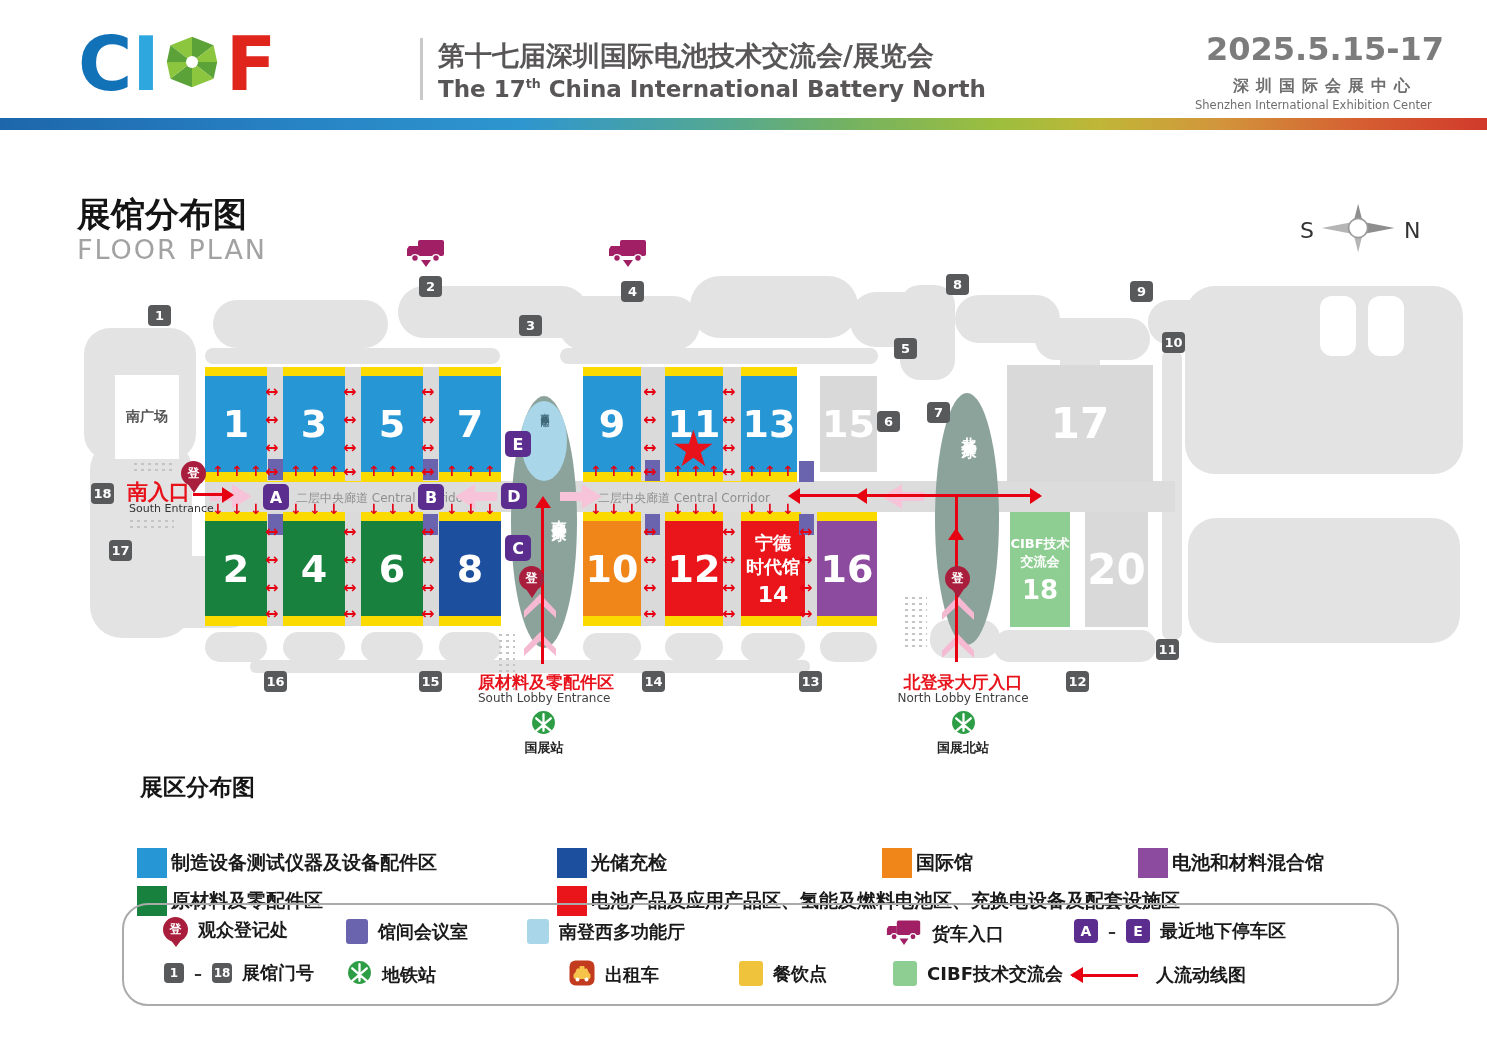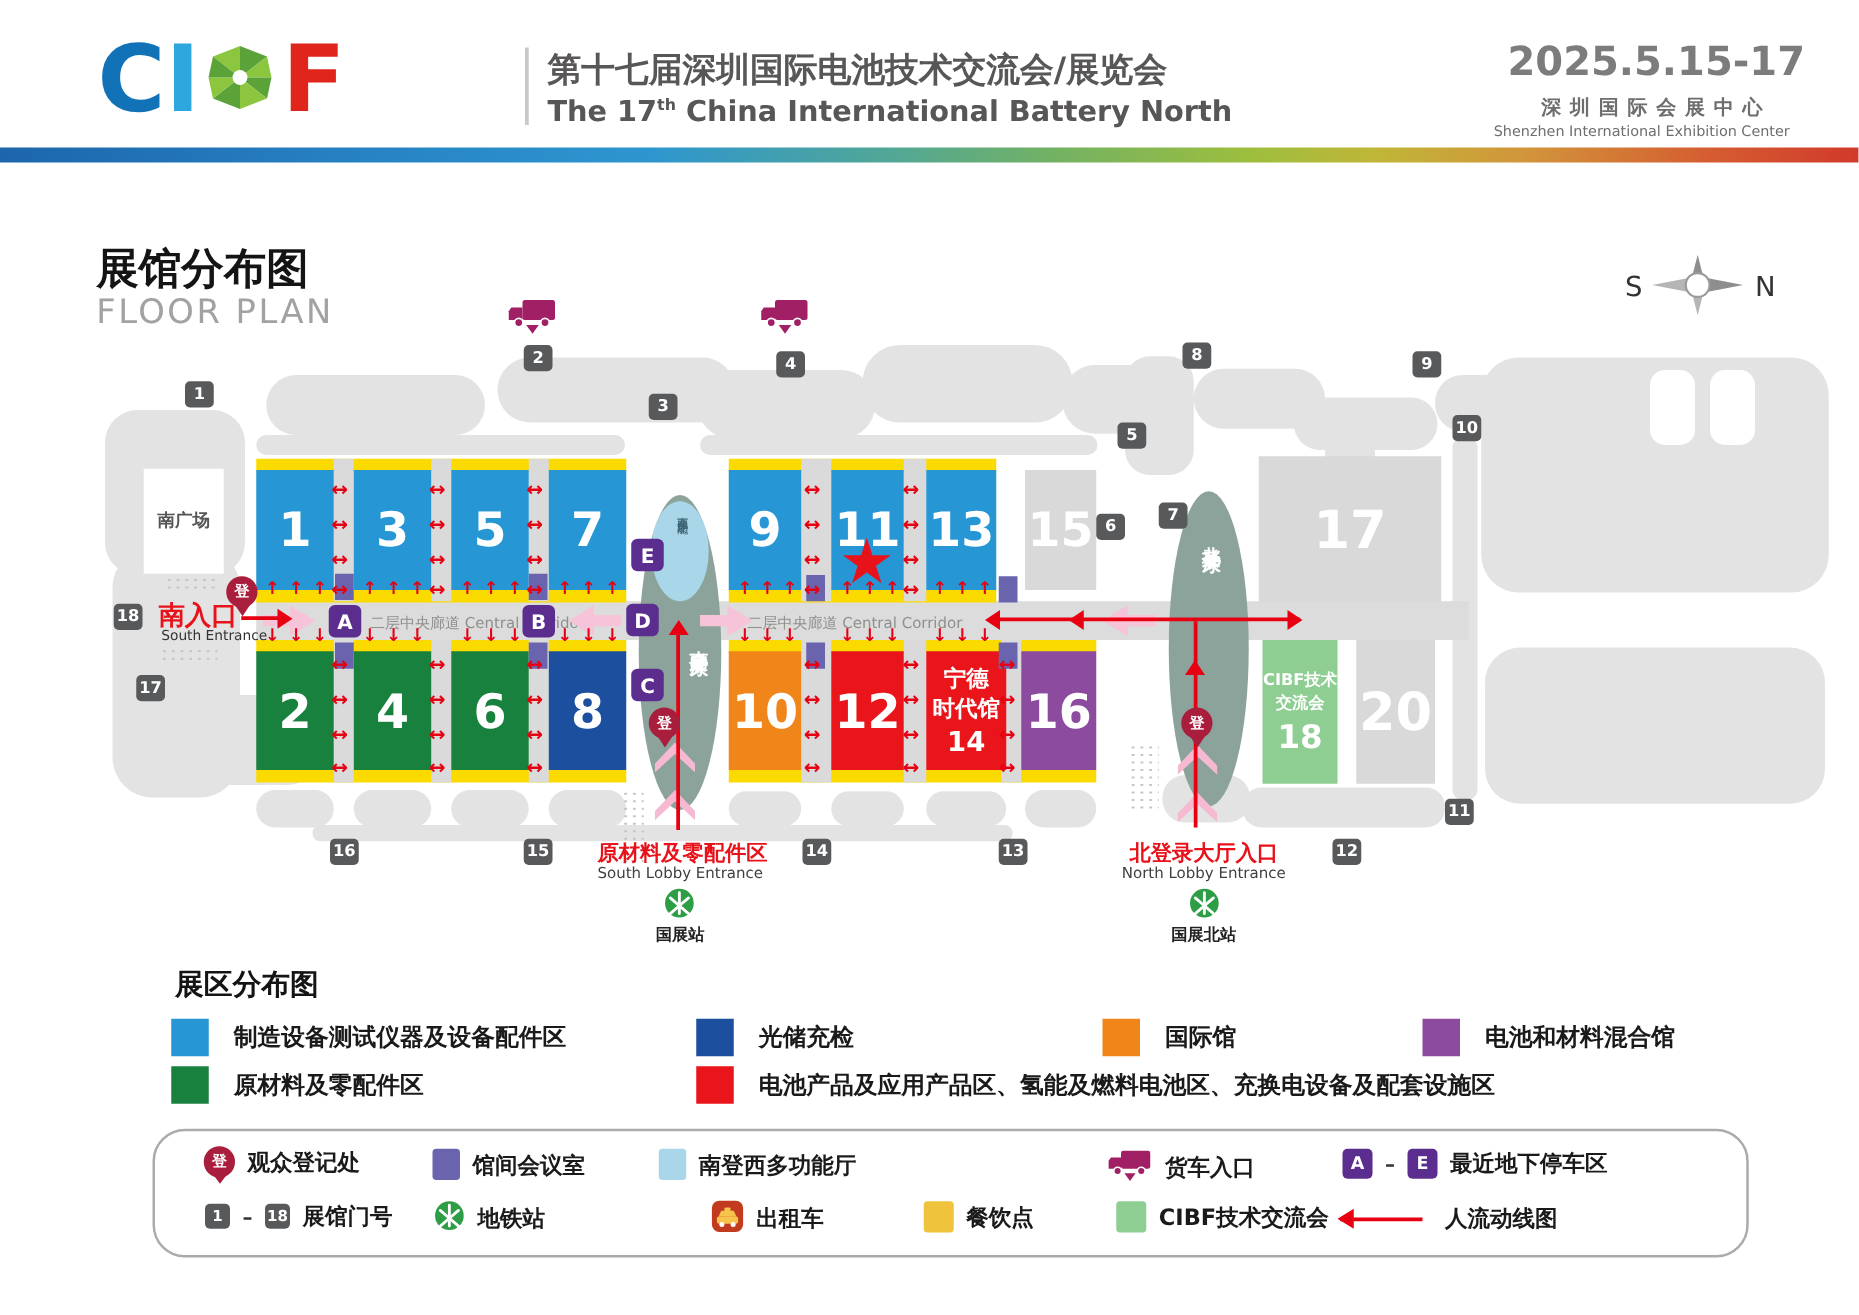--- a/index.html
+++ b/index.html
@@ -47,21 +47,21 @@
   .pin{position:absolute;width:25px;height:25px;background:#a81e3c;border-radius:50%;color:#fff;
        display:flex;align-items:center;justify-content:center;font-size:12px;font-weight:bold;z-index:9;}
   .pin::after{content:"";position:absolute;top:23px;left:6.5px;border:6px solid transparent;border-top:9px solid #a81e3c;}
   .cor-label{position:absolute;font-size:12px;color:#8f8f8f;z-index:5;white-space:nowrap;}
   .ent-cn{position:absolute;font-size:17px;font-weight:bold;color:#e8121b;text-align:center;z-index:7;white-space:nowrap;}
   .ent-en{position:absolute;font-size:12px;color:#3f3f3f;text-align:center;z-index:7;white-space:nowrap;}
   .metro-label{position:absolute;font-size:13px;font-weight:bold;color:#222;text-align:center;z-index:7;white-space:nowrap;}
   .star{position:absolute;color:#e8121b;font-size:50px;line-height:1;z-index:8;}
   
   .zl-title{position:absolute;left:140px;top:772px;font-size:23px;font-weight:900;color:#141414;}
-  .zl-item{position:absolute;display:flex;align-items:center;gap:20px;}
+  .zl-item{position:absolute;display:flex;align-items:center;gap:4px;margin-top:33px;}
   .zl-sw{width:30px;height:30px;}
   .zl-txt{font-size:19px;font-weight:bold;color:#1a1a1a;white-space:nowrap;}
   .lbox{position:absolute;left:122px;top:903px;width:1273px;height:99px;border:2px solid #ababab;border-radius:26px;}
   .li{position:absolute;display:flex;align-items:center;gap:10px;z-index:3;}
   .li-txt{font-size:18px;font-weight:bold;color:#1a1a1a;white-space:nowrap;}
   .sq{border-radius:3px;}
   .pin-inline{position:relative;width:25px;height:25px;background:#a81e3c;border-radius:50%;color:#fff;
        display:flex;align-items:center;justify-content:center;font-size:12px;font-weight:bold;flex:0 0 auto;}
   .pin-inline::after{content:"";position:absolute;top:22px;left:6.5px;border:6px solid transparent;border-top:8px solid #a81e3c;}
   .gatesq{width:20px;height:20px;background:#58595b;color:#fff;border-radius:4px;display:flex;align-items:center;justify-content:center;font-size:12px;font-weight:bold;flex:0 0 auto;}

